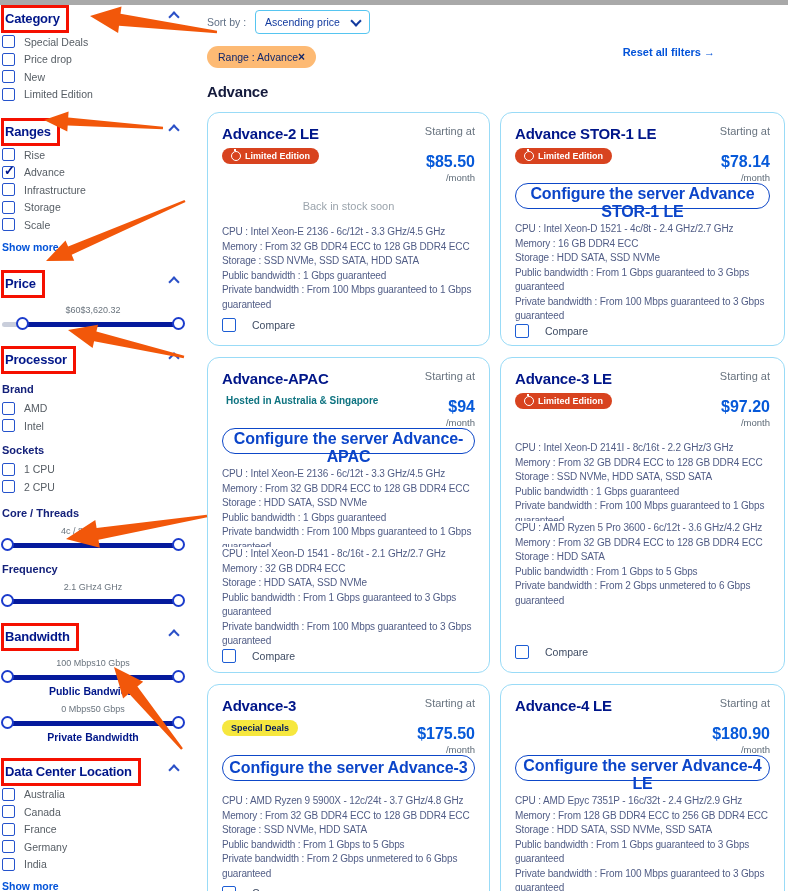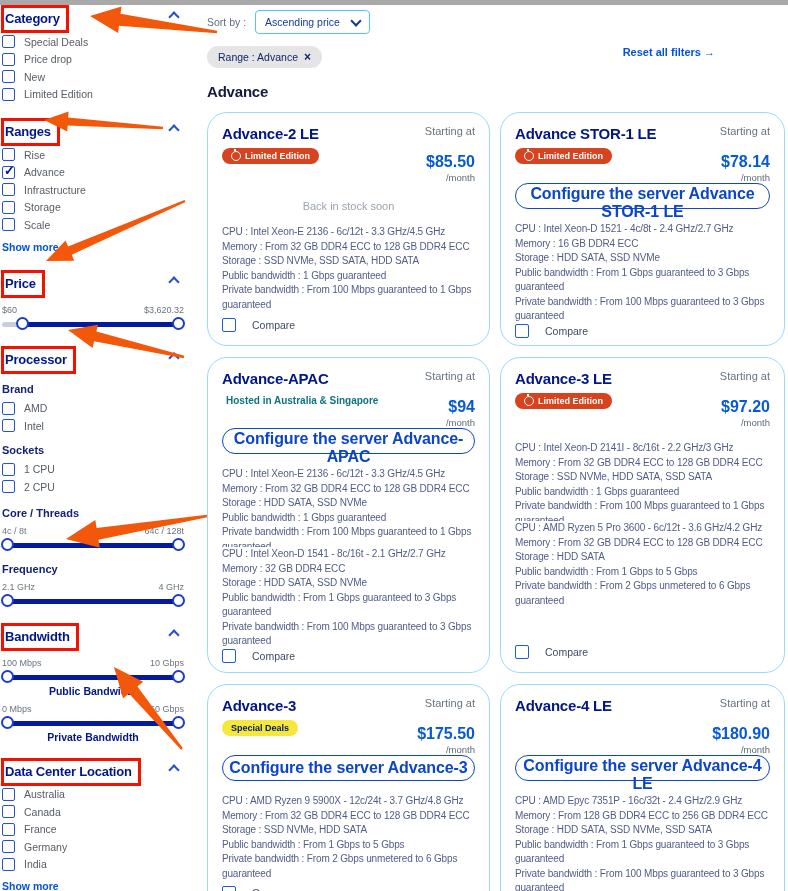--- a/index.html
+++ b/index.html
@@ -15,48 +15,48 @@
   .red-annot{display:inline-block;border:3px solid #f51000;padding:1px 6px 3px 1px;margin-left:-1px;background:transparent;}
   .chev-up{width:6px;height:6px;border-left:2px solid #2b50c7;border-top:2px solid #2b50c7;
            transform:rotate(45deg);margin:8px 8px 0 0;flex:none;cursor:pointer;}
   .cb-row{display:flex;align-items:center;gap:9px;height:17.5px;cursor:pointer;}
   .cb{width:11px;height:11px;border:1px solid #2553cc;border-radius:2px;flex:none;position:relative;background:#fff;}
   .cb.checked::after{content:"\2713";position:absolute;left:1px;top:-4px;font-size:13px;font-weight:bold;color:#001689;}
   .cb-label{font-size:10.5px;color:#565d64;}
   .group-label{font-weight:bold;color:#14217a;font-size:11px;margin:9px 0 5px;}
   .slider-title{margin-top:11px;}
   .show-more{display:inline-block;color:#0353d9;font-weight:bold;font-size:10.5px;margin-top:7px;cursor:pointer;}
-  .slider-labels{display:flex;justify-content:space-between;width:182px;font-size:9px;color:#6a747e;margin-top:7px;}
+  .slider-labels{display:flex;justify-content:center;width:182px;font-size:9px;color:#6a747e;margin-top:7px;}
   .track-wrap{position:relative;width:182px;height:14px;margin-top:2px;}
   .track{position:absolute;left:0;right:0;top:5px;height:5px;background:#051a9c;border-radius:3px;}
   .track.inset{left:20px;}
   .pre-track{position:absolute;left:0;width:20px;top:5px;height:5px;background:#c9cedb;border-radius:3px;}
   .thumb{position:absolute;top:0;width:13px;height:13px;background:#fff;border:2px solid #1c3ccc;
          border-radius:50%;box-sizing:border-box;cursor:pointer;}
   .thumb.left{left:-1px;} .thumb.left.ins{left:14px;} .thumb.right{right:-1px;}
   .slider-caption{width:182px;text-align:center;font-weight:bold;color:#001689;font-size:10.5px;margin-top:1px;}
 
   
   .content{position:absolute;left:207px;top:6px;width:581px;z-index:2;}
   .sort-row{display:flex;align-items:center;gap:9px;margin-top:4px;}
   .sort-label{font-size:10.5px;color:#5f6f85;}
   .dropdown{display:flex;align-items:center;gap:12px;border:1px solid #56c5f0;border-radius:4px;
             padding:5px 9px;color:#123a9e;font-size:10.5px;cursor:pointer;background:#fff;}
   .chev-down{width:6px;height:6px;border-right:2px solid #123a9e;border-bottom:2px solid #123a9e;
              transform:rotate(45deg);margin-top:-3px;}
-  .chip{display:inline-flex;align-items:center;gap:6px;background:#e5e5e5;border-radius:12px;
+  .chip{display:inline-flex;align-items:center;gap:0;background:#fdba74;border-radius:12px;
         padding:5px 11px;font-size:10.5px;color:#10266b;margin-top:12px;cursor:pointer;}
   .chip-x{font-size:12px;font-weight:bold;line-height:8px;}
   .reset{position:absolute;top:46px;right:73px;color:#0353d9;font-weight:bold;font-size:11px;
          text-decoration:none;cursor:pointer;z-index:2;}
   h1.page-h{margin:15px 0 0;font-size:15px;font-weight:bold;color:#141a3c;letter-spacing:-0.2px;}
 
   .cards{margin-top:12px;display:grid;grid-template-columns:283px 285px;grid-template-rows:234px 316px 230px;
          gap:11px 10px;}
-  .card{box-sizing:border-box;background:#fff;border:1px solid #99dbf7;border-radius:20px;
+  .card{box-sizing:border-box;background:#fff;border:1px solid #99dbf7;border-radius:12px;
         padding:12px 14px 10px;display:flex;flex-direction:column;overflow:hidden;}
   .card-head{display:flex;justify-content:space-between;align-items:flex-start;}
   .card-title{margin:0;font-size:15px;font-weight:bold;color:#001689;letter-spacing:-0.2px;}
   .badge{display:inline-flex;align-items:center;gap:4px;font-size:9px;font-weight:bold;
          padding:3px 9px;border-radius:10px;margin-top:6px;}
   .badge-limited{background:#d8431f;color:#fff;}
   .badge-special{background:#f6e73e;color:#00185e;}
   .timer{width:8px;height:8px;border:1.2px solid #fff;border-radius:50%;position:relative;flex:none;}
   .timer::before{content:"";position:absolute;top:-3px;left:2.2px;width:2px;height:2px;background:#fff;}
   .subtitle{color:#0e7380;font-weight:bold;font-size:10px;margin-top:8px;margin-left:4px;}

